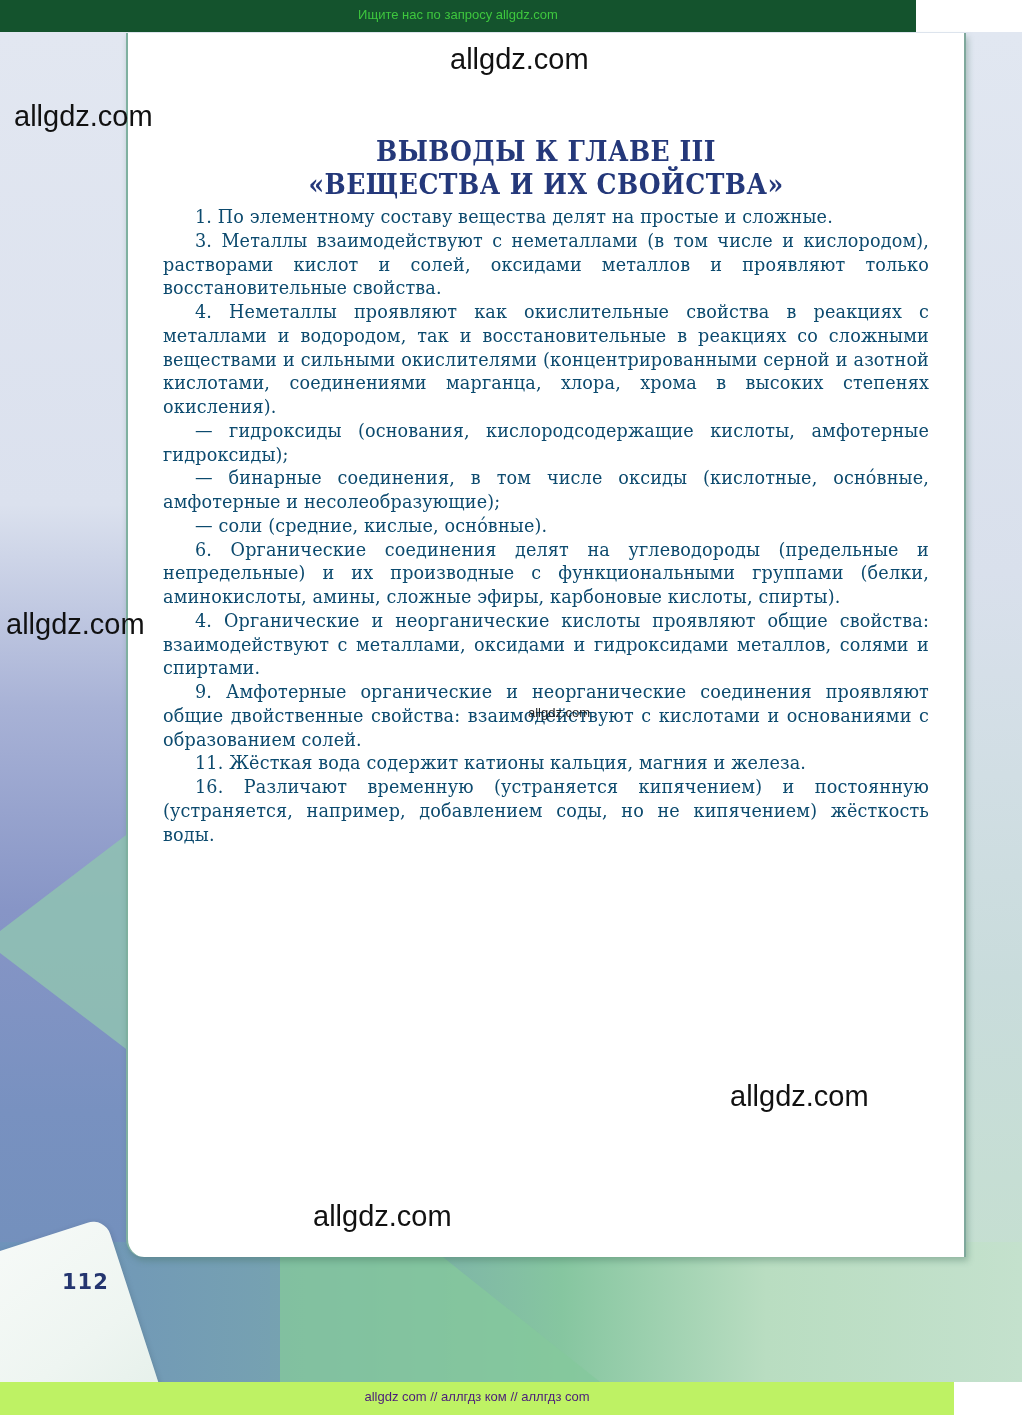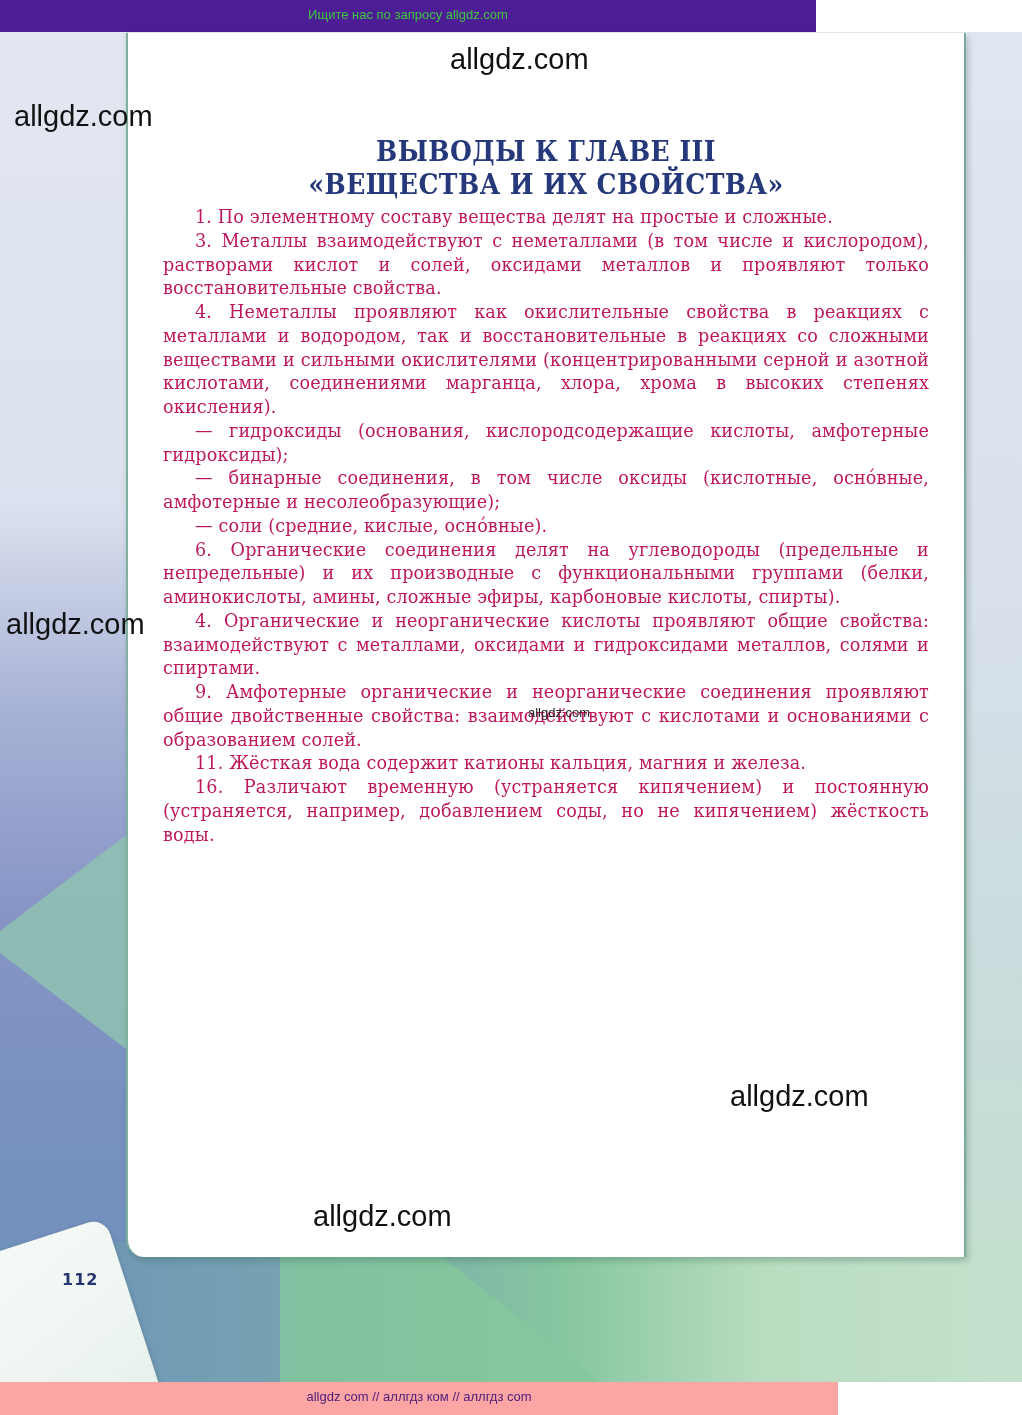--- a/index.html
+++ b/index.html
@@ -1,21 +1,21 @@
 <!DOCTYPE html>
 <html><head>
   <meta charset="utf-8">
   <style>
     * { margin: 0; padding: 0; box-sizing: border-box; }
     html, body { width: 1022px; height: 1415px; overflow: hidden; background: #ffffff; }
     body { position: relative; font-family: "Liberation Sans", sans-serif; }
 
     .top-banner {
-      position: absolute; left: 0; top: 0; width: 816px; height: 32px;
-      background: #4c1d95; text-align: center;
+      position: absolute; left: 0; top: 0; width: 916px; height: 32px;
+      background: #14532d; text-align: center;
       color: #3ec73e; font-size: 13px; line-height: 30px;
       font-family: "Liberation Sans", sans-serif;
     }
 
     .scan-area {
       position: absolute; left: 0; top: 32px; width: 1022px; height: 1350px;
       overflow: hidden;
       background: linear-gradient(180deg, #e3e8f2 0%, #dfe5f0 30%, #a9b5d8 55%, #8aa6c8 75%, #7fb0a8 88%, #a8d8b4 100%);
     }
     .bg-left {
@@ -45,21 +45,21 @@
     .page-tab {
       position: absolute; left: -40px; top: 1240px; width: 180px; height: 200px;
       background: linear-gradient(160deg, #f7faf8 0%, #eef5f1 60%, #e4efe9 100%);
       border-radius: 18px;
       transform: rotate(-18deg);
       box-shadow: 0 2px 6px rgba(0,0,0,0.15);
     }
     .page-number {
       position: absolute; left: 62px; top: 1270px;
       font-family: "DejaVu Sans", sans-serif; font-weight: bold;
-      font-size: 16px; color: #24356f; letter-spacing: 1px;
+      font-size: 21px; color: #24356f; letter-spacing: 1px;
     }
 
     .paper {
       position: absolute; left: 126px; top: 33px; width: 840px; height: 1224px;
       background: #ffffff;
       border-left: 2px solid #7fb0a0;
       border-right: 2px solid #7fa89c;
       border-bottom-left-radius: 18px;
       box-shadow: 2px 4px 6px rgba(60,110,90,0.35);
     }
@@ -68,37 +68,37 @@
       position: absolute; left: 126px; top: 135px; width: 840px;
       text-align: center; color: #24387a;
       font-family: "DejaVu Serif", serif; font-weight: bold;
       font-size: 27px; line-height: 33px; letter-spacing: 0.5px;
       transform: scaleX(0.93);
     }
 
     .body-text {
       position: absolute; left: 163px; top: 206px; width: 766px;
       font-family: "DejaVu Serif", serif; font-size: 17.6px;
-      line-height: 23.75px; color: #be185d;
+      line-height: 23.75px; color: #0c4a6e;
       text-align: justify; letter-spacing: 0.15px;
     }
     .body-text p { text-indent: 32px; margin: 0; hyphens: manual; }
 
     .wm {
       position: absolute; color: #111; font-family: "Liberation Sans", sans-serif;
       font-size: 29px; white-space: nowrap;
     }
     .wm-small {
       position: absolute; color: #222; font-family: "Liberation Sans", sans-serif;
       font-size: 13px; white-space: nowrap;
     }
 
     .bottom-banner {
-      position: absolute; left: 0; top: 1382px; width: 838px; height: 33px;
-      background: #fca5a5; text-align: center; color: #4b1c7a;
+      position: absolute; left: 0; top: 1382px; width: 954px; height: 33px;
+      background: #bef264; text-align: center; color: #4b1c7a;
       font-size: 13px; line-height: 30px;
       font-family: "Liberation Sans", sans-serif;
     }
   </style>
 </head>
 <body>
 
 <div class="top-banner">Ищите нас по запросу allgdz.com</div>
 
 <div class="scan-area">

